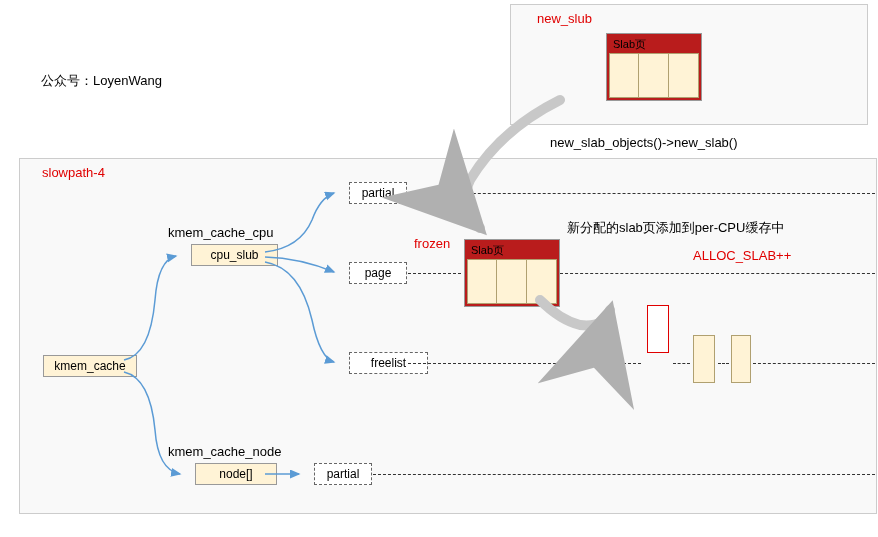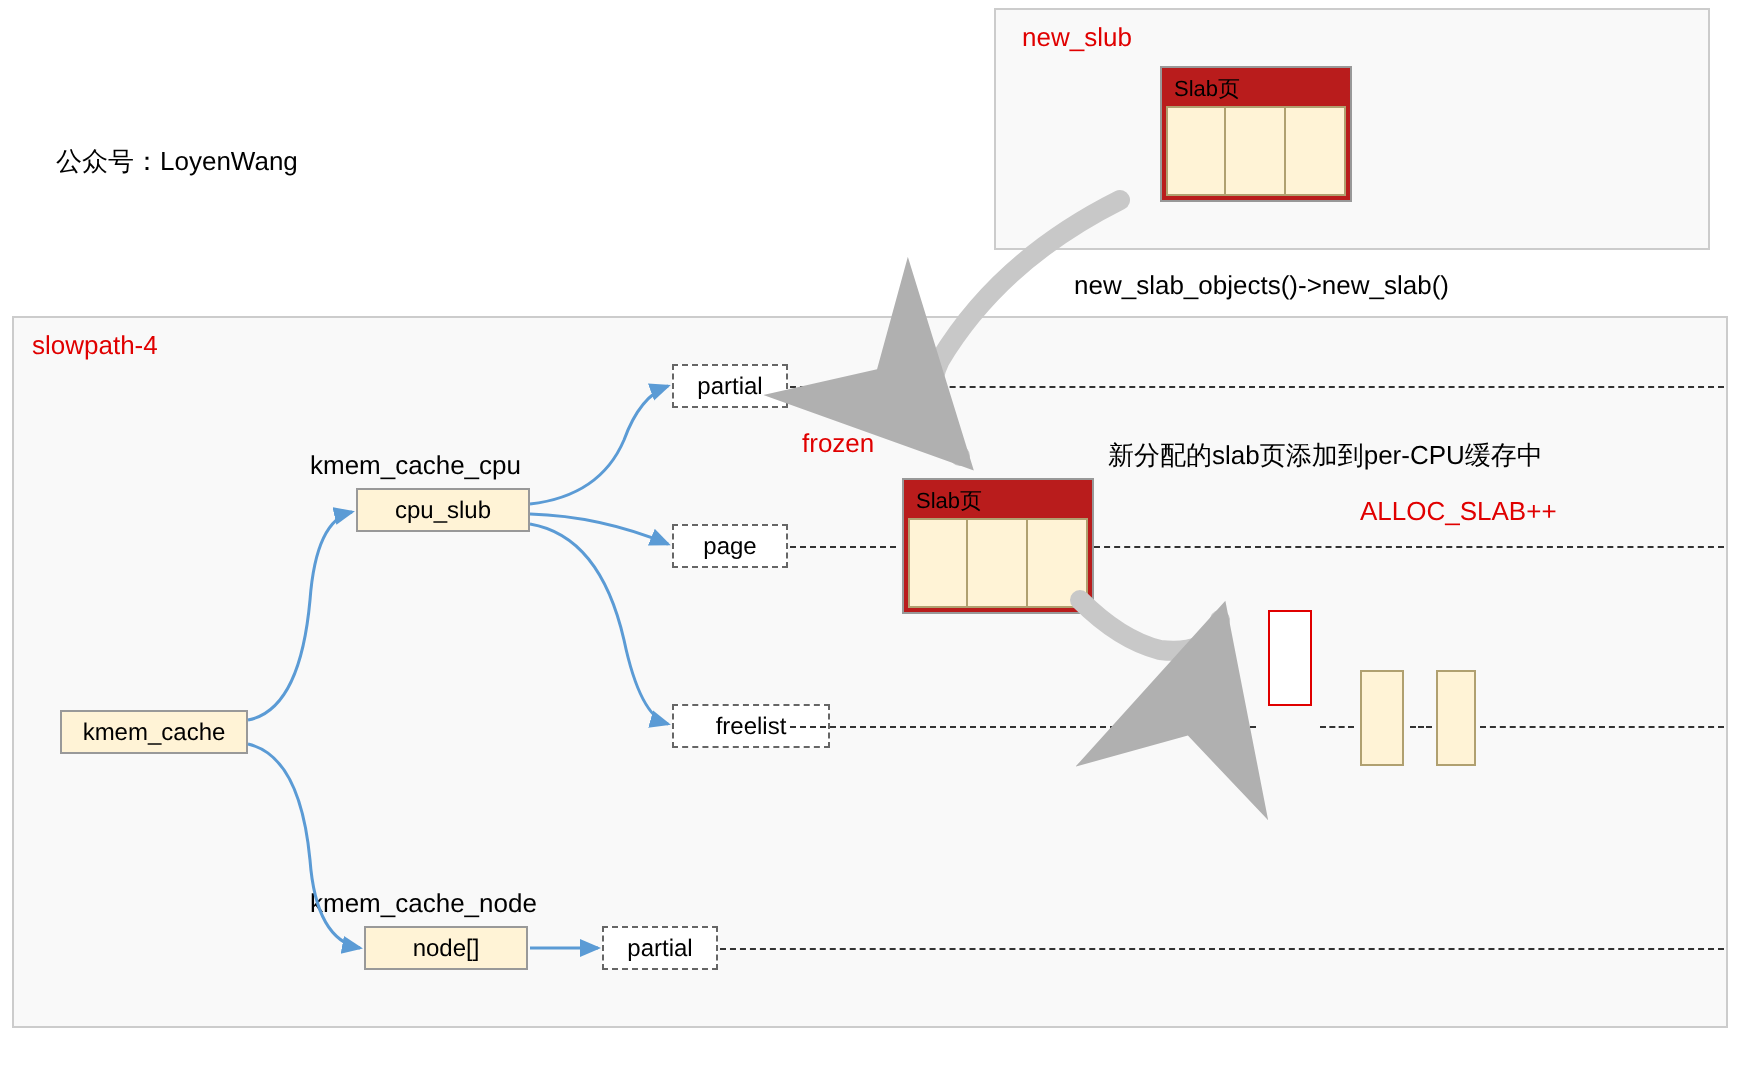--- a/index.html
+++ b/index.html
@@ -1,17 +1,17 @@
 <!DOCTYPE html>
 <html><head>
 <meta charset="utf-8">
 <style>
   * { box-sizing: border-box; margin: 0; padding: 0; }
   body { font-family: Arial, sans-serif; font-size: 13px; width: 878px; height: 537px; position: relative; background: #fff; }
-  .abs { position: absolute; }
+  .abs { position: absolute; margin-left: 13px; }
   .container-box { border: 1px solid #ccc; background: #f9f9f9; }
   .node-box { border: 1px solid #999; background: #fff3d6; text-align: center; padding: 3px 8px; font-size: 12px; }
   .dashed-box { border: 1px dashed #666; background: #fff; text-align: center; padding: 3px 10px; font-size: 12px; }
   .slab-box { border: 1px solid #999; background: #b91c1c; padding: 2px; }
   .slab-header { font-size: 11px; padding: 1px 4px; }
   .slab-cells { display: flex; }
   .slab-cell { width: 30px; height: 45px; background: #fff3d6; border: 1px solid #b0a070; }
   .slab-cell + .slab-cell { border-left: none; }
   .obj-rect { width: 22px; height: 48px; border: 1px solid #b0a070; background: #fff3d6; }
   .obj-rect.red { border: 1px solid #e00000; background: #fff; }
@@ -57,21 +57,21 @@
 <div class="abs dashed-box" style="left:336px; top:182px; width:58px;">
   <span>partial</span>
 </div>
 <div class="abs dashed-box" style="left:336px; top:262px; width:58px;">
   <span>page</span>
 </div>
 <div class="abs dashed-box" style="left:336px; top:352px; width:79px;">
   <span>freelist</span>
 </div>
 
-<div class="abs red-text label-text" style="left:401px; top:214px;">frozen</div>
+<div class="abs red-text label-text" style="left:401px; top:236px;">frozen</div>
 
 <div class="abs slab-box" style="left:451px; top:239px;">
   <div class="slab-header">Slab页</div>
   <div class="slab-cells">
     <div class="slab-cell"></div>
     <div class="slab-cell"></div>
     <div class="slab-cell"></div>
   </div>
 </div>
 

